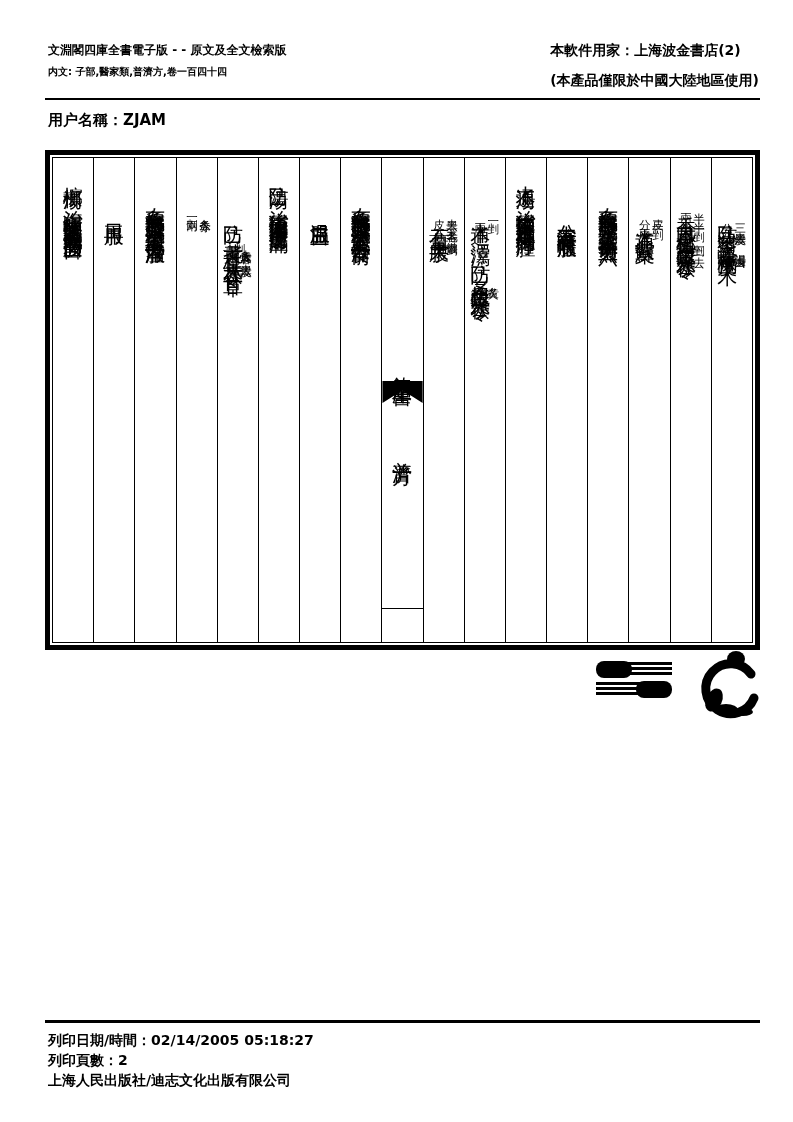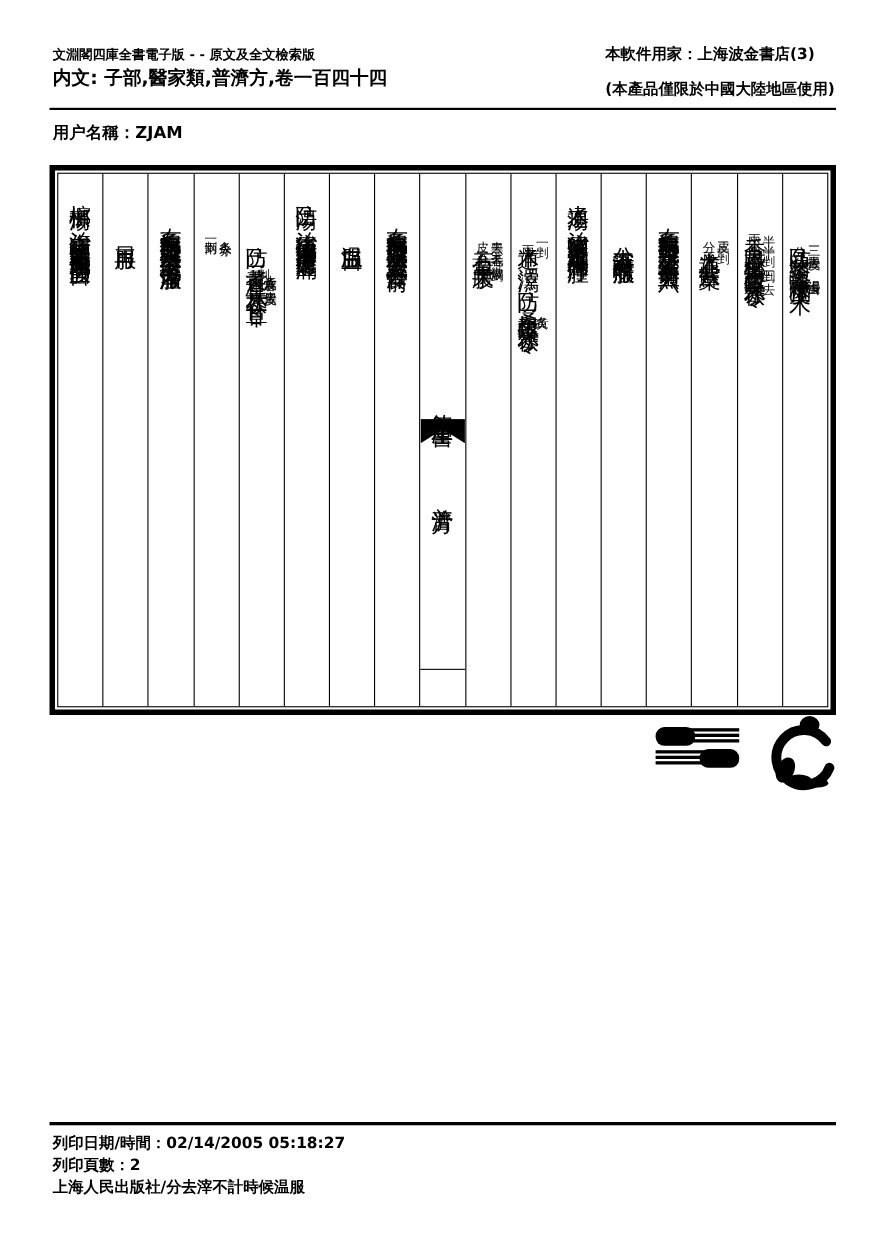--- a/index.html
+++ b/index.html
@@ -3,21 +3,21 @@
 <meta charset="utf-8">
 <style>
   html,body{margin:0;padding:0;}
   body{
     width:793px;height:1122px;position:relative;background:#fff;color:#000;
     font-family:"DejaVu Sans",sans-serif;overflow:hidden;
   }
   
   .hdr-left{position:absolute;left:48px;top:40px;font-weight:bold;}
   .hdr-title{font-size:12px;line-height:21px;}
-  .hdr-sub{font-size:17px;line-height:21px;}
+  .hdr-sub{font-size:10px;line-height:21px;}
   .hdr-user{font-size:15px;line-height:21px;margin-top:28px;}
   .hdr-right{position:absolute;right:34px;top:42px;font-weight:bold;text-align:left;}
   .hdr-lic{font-size:14px;line-height:16px;}
   .hdr-region{font-size:14px;margin-top:14px;}
   .hdr-rule{position:absolute;left:45px;top:98px;width:715px;height:2px;background:#000;}
   
   .sheet{position:absolute;left:45px;top:150px;width:705px;height:490px;border:5px solid #000;}
   .sheet-inner{position:absolute;inset:2px;border:1px solid #000;display:flex;flex-direction:row-reverse;}
   .col{flex:1;border-left:1px solid #000;display:flex;justify-content:center;padding-top:12px;box-sizing:border-box;position:relative;}
   .col:last-child{border-left:none;}
@@ -49,21 +49,21 @@
 </style>
 </head>
 <body>
 
 <div class="hdr-left">
   <div class="hdr-title">文淵閣四庫全書電子版 - - 原文及全文檢索版</div>
   <div class="hdr-sub">内文: 子部,醫家類,普濟方,卷一百四十四</div>
   <div class="hdr-user">用户名稱：ZJAM</div>
 </div>
 <div class="hdr-right">
-  <div class="hdr-lic">本軟件用家：上海波金書店(3)</div>
+  <div class="hdr-lic">本軟件用家：上海波金書店(2)</div>
   <div class="hdr-region">(本產品僅限於中國大陸地區使用)</div>
 </div>
 <div class="hdr-rule"></div>
 
 <div class="sheet">
   <div class="sheet-inner" id="columns">
       <div class="col">
         <div class="vtext"><span class="gap" style="height: 1.9em;"></span><span class="big">防己</span><span class="annot">
             <span class="sub">三</span>
             <span class="sub">分</span>
@@ -194,14 +194,14 @@
   <path d="M63,26 A25,25 0 1 0 66,50" fill="none" stroke="#000" stroke-width="9" stroke-linecap="round"></path>
   <ellipse cx="26" cy="52" rx="8" ry="12" fill="#000" transform="rotate(25 26 52)"></ellipse>
   <ellipse cx="38" cy="62" rx="12" ry="6" fill="#000"></ellipse>
   <ellipse cx="55" cy="64" rx="10" ry="4" fill="#000"></ellipse>
 </svg>
 
 <div class="ftr-rule"></div>
 <div class="ftr">
   <div>列印日期/時間：02/14/2005 05:18:27</div>
   <div>列印頁數：2</div>
-  <div>上海人民出版社/分去滓不計時候温服</div>
+  <div>上海人民出版社/迪志文化出版有限公司</div>
 </div>
 
 </body></html>

